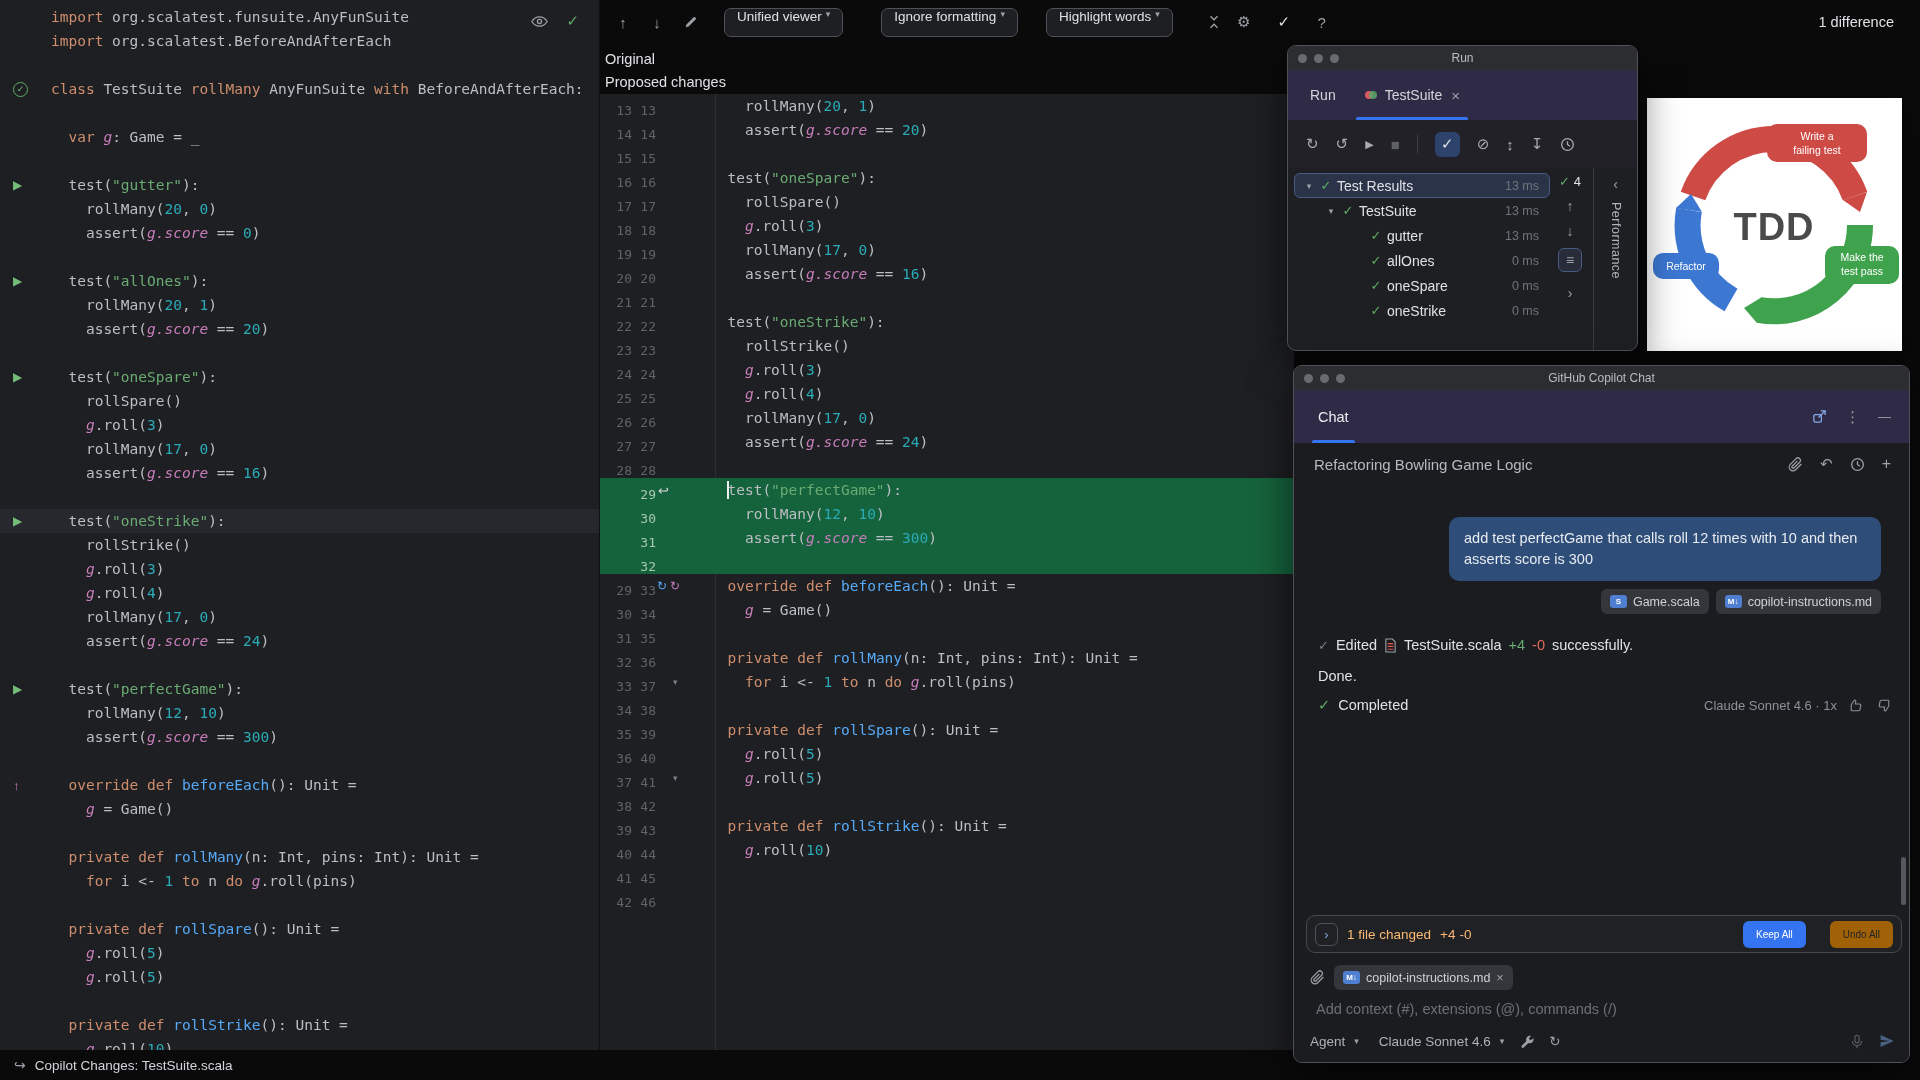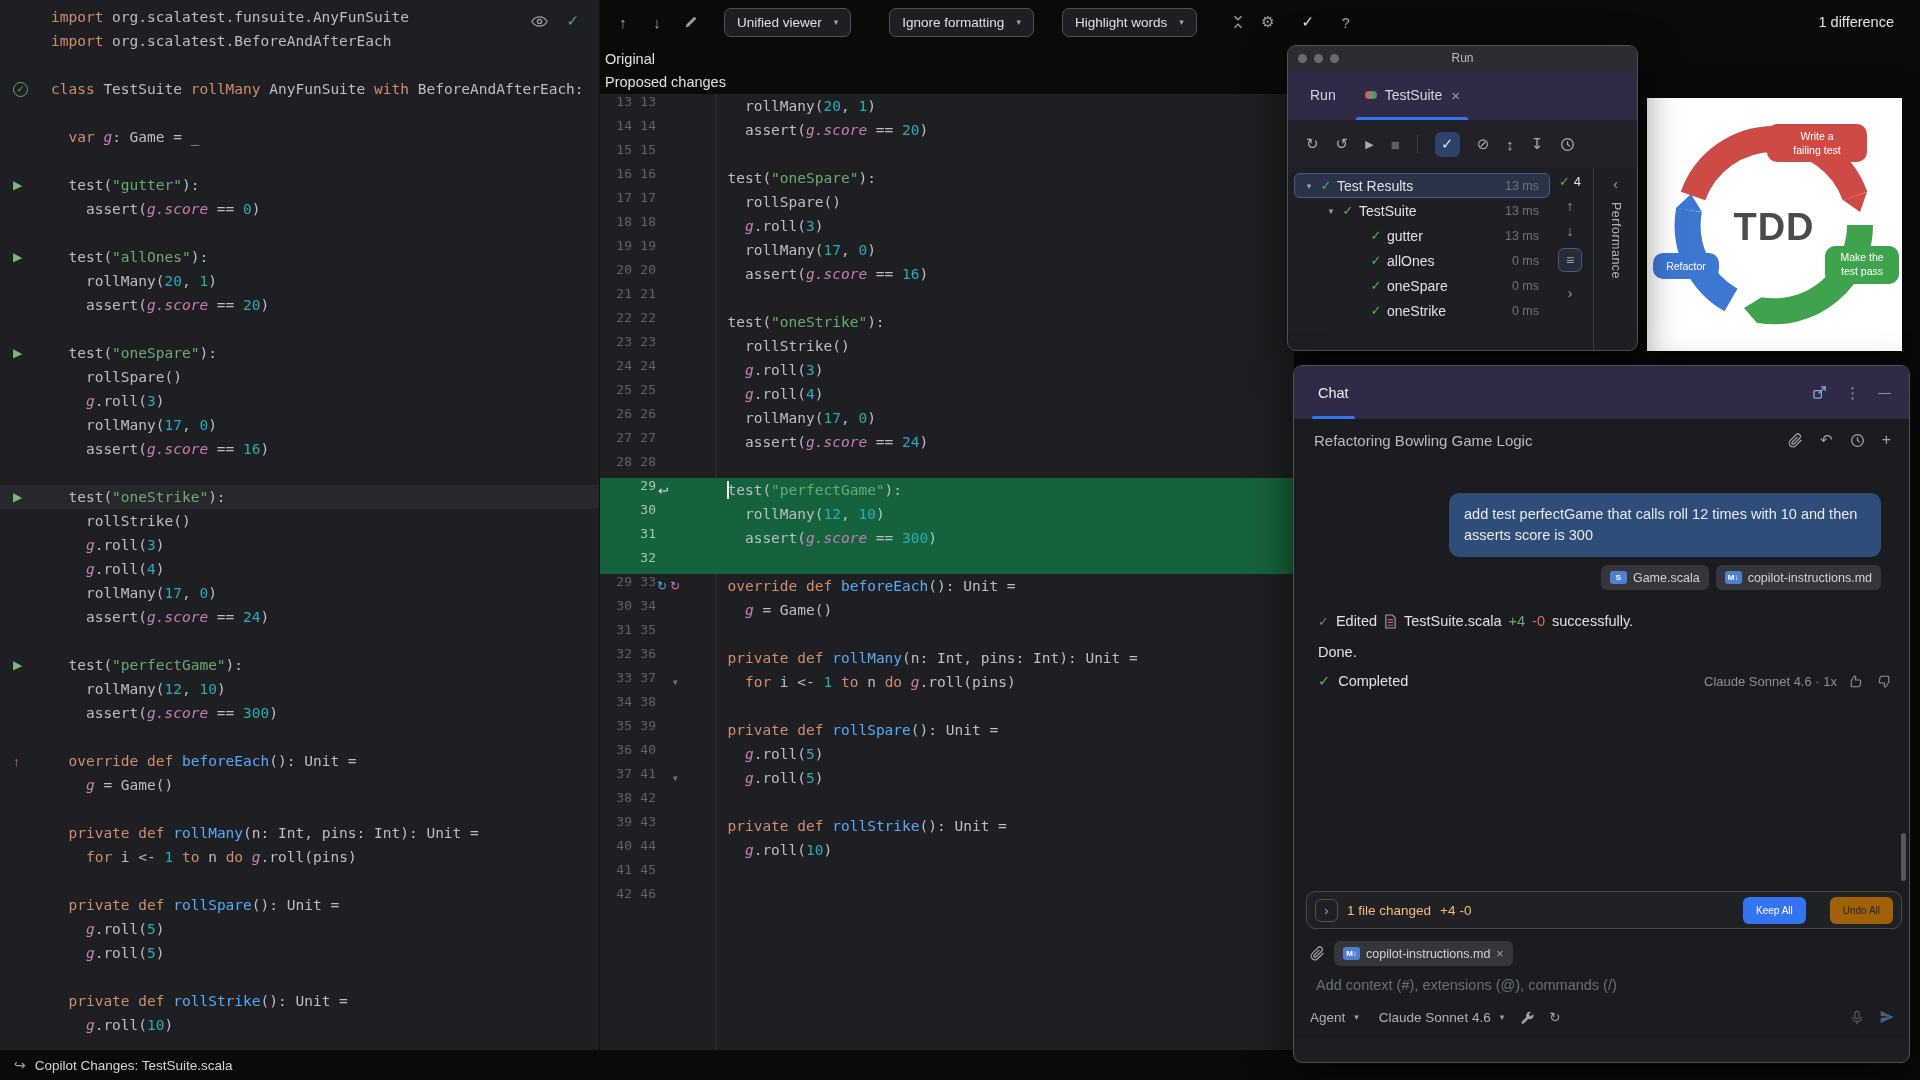--- a/index.html
+++ b/index.html
@@ -25,27 +25,27 @@
 
   
   #status-bar{position:absolute;left:0;top:1050px;width:100%;height:30px;background:#0a0a0b;display:flex;align-items:center;z-index:4;color:#d3d5da;font-size:13.5px}
   #status-bar .sic{color:#9da0a6;margin:0 9px 0 14px;font-size:14px}
 
   
   #diff-panel{position:absolute;left:600px;top:0;width:1320px;height:1050px}
   #diff-toolbar{height:44px;display:flex;align-items:center;background:#0a0a0b}
   .ti{color:#9da0a6;font-size:15px;width:22px;text-align:center;flex:0 0 auto;display:flex;align-items:center;justify-content:center}
   .ti.bright{color:#dfe1e5}
-  .dd{display:flex;align-items:center;gap:8px;height:29px;padding:0 12px;background:#1e1f22;border:1px solid #4e5157;border-radius:7px;color:#dfe1e5;font-size:13.5px;font-family:inherit}
+  .dd{display:flex;align-items:flex-start;height:29px;padding:0 12px;background:#1e1f22;border:1px solid #4e5157;border-radius:7px;color:#dfe1e5;font-size:13.5px;font-family:inherit}
   .car{font-size:9px;color:#9da0a6;margin-left:4px}
   #diff-count{margin-left:auto;margin-right:26px;color:#dfe1e5;font-size:14.5px}
   #diff-labels{position:absolute;left:5px;top:48px;font-size:14.5px;color:#dfe1e5;line-height:23px}
   #diff-content{position:absolute;left:0;top:94px;width:694px;height:956px;background:#1e1f22}
   #diff-guide{position:absolute;left:115px;top:0;height:100%;width:1px;background:#2c2e33}
-  .dr{display:flex;height:24px;align-items:flex-start;position:relative}
+  .dr{display:flex;height:24px;align-items:flex-end;position:relative}
   .nl{flex:0 0 32px}.nr{flex:0 0 24px}
   .nl,.nr{font-family:"DejaVu Sans Mono",monospace;text-align:right;font-size:13px;color:#606366}
   .gz{flex:0 0 54px;display:flex;align-items:center;height:100%}
   .dr.add{background:#15633c}
   .dr.add .nl,.dr.add .nr{color:#a9c8b4}
   .undo{color:#d5d7db;font-size:13px;margin-left:2px}
   .rv1{color:#57a6f0;font-size:12px;margin-left:1px}
   .rv2{color:#c77dbb;font-size:12px;margin-left:3px}
   .fold{color:#7a7e85;font-size:9px;margin-left:17px}
   .caret{position:absolute;left:127px;top:3px;width:2px;height:18px;background:#f0f0f0}
@@ -167,20 +167,24 @@
         <span class="ctext"></span>
       </div>
       <div class="code-line">
         <span class="gut">
           <span class="gic g-play">▶</span>
         </span>
         <span class="ctext"><span class="tok-d">  test(</span><span class="tok-s">"gutter"</span><span class="tok-d">):</span></span>
       </div>
       <div class="code-line">
         <span class="gut"></span>
+        <span class="ctext"><span class="tok-d">    rollMany(</span><span class="tok-n">20</span><span class="tok-d">, </span><span class="tok-n">0</span><span class="tok-d">)</span></span>
+      </div>
+      <div class="code-line">
+        <span class="gut"></span>
         <span class="ctext"><span class="tok-d">    assert(</span><span class="tok-p">g.score</span><span class="tok-d"> == </span><span class="tok-n">0</span><span class="tok-d">)</span></span>
       </div>
       <div class="code-line">
         <span class="gut"></span>
         <span class="ctext"></span>
       </div>
       <div class="code-line">
         <span class="gut">
           <span class="gic g-play">▶</span>
         </span>
@@ -695,20 +699,28 @@
     <text x="215" y="163" text-anchor="middle" font-size="10.5" fill="#ffffff" font-family="Liberation Sans, sans-serif">
       <tspan x="215" y="163">Make the</tspan><tspan x="215" y="177">test pass</tspan>
     </text>
     <rect x="6" y="155" width="66" height="26" rx="10" fill="#3c77d2"></rect>
     <text x="39" y="172" text-anchor="middle" font-size="10.5" fill="#ffffff" font-family="Liberation Sans, sans-serif">Refactor</text>
     <text x="127" y="142" text-anchor="middle" font-size="38" font-weight="bold" letter-spacing="1" fill="#4b4b4b" font-family="Liberation Sans, sans-serif">TDD</text>
   </svg>
 </div>
 
 <div id="chat-window" class="float-win">
+  <div class="win-title">
+    <span class="dots">
+      <span class="dot"></span>
+      <span class="dot"></span>
+      <span class="dot"></span>
+    </span>
+    <span class="wt">GitHub Copilot Chat</span>
+  </div>
   <div class="chat-tabs">
     <span class="ctab">Chat</span>
     <span class="chat-win-icons">
       <span style="color:#86a9e8">
         <svg width="15" height="15" viewBox="0 0 16 16" fill="none" stroke="currentColor" stroke-width="1.4">
             <rect x="2" y="6" width="8" height="8" rx="1.5"></rect>
             <path d="M7 9l7-7M9.5 2H14v4.5"></path>
           </svg>
       </span>
       <span style="color:#9da0a6;font-size:15px">⋮</span>

